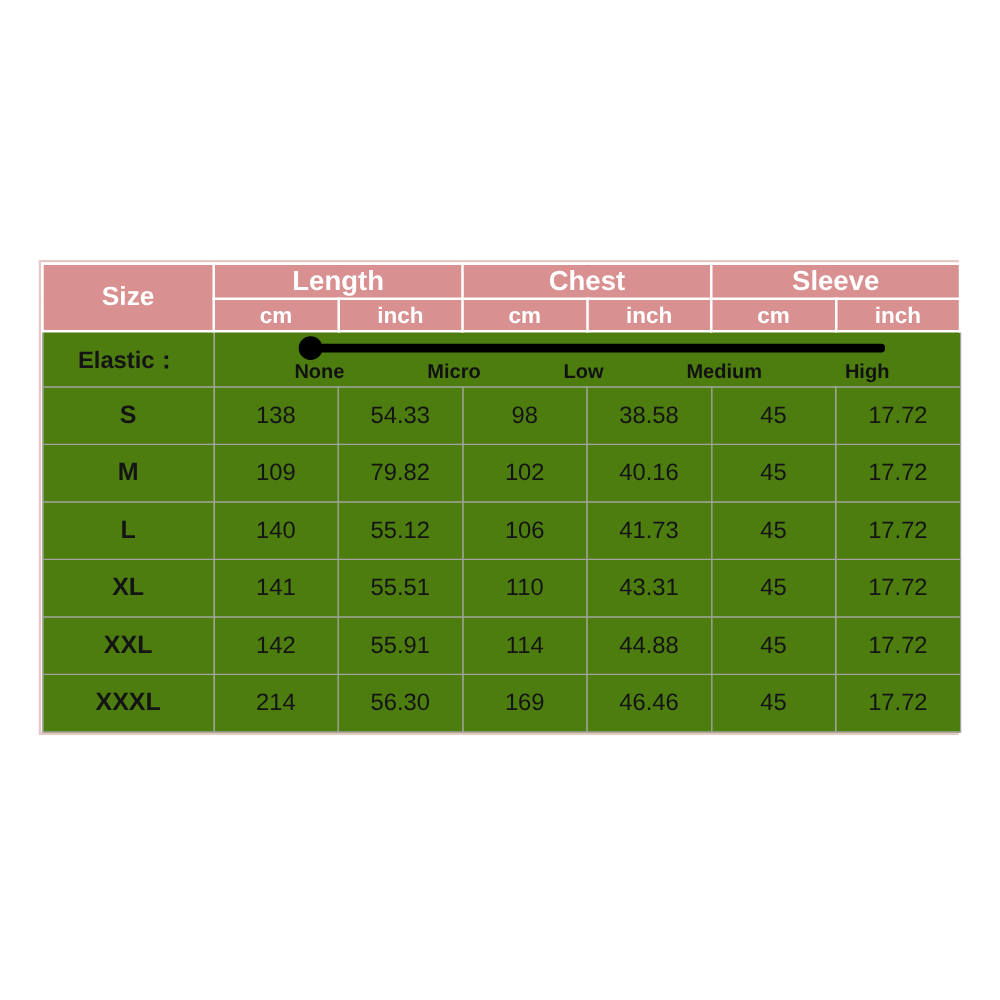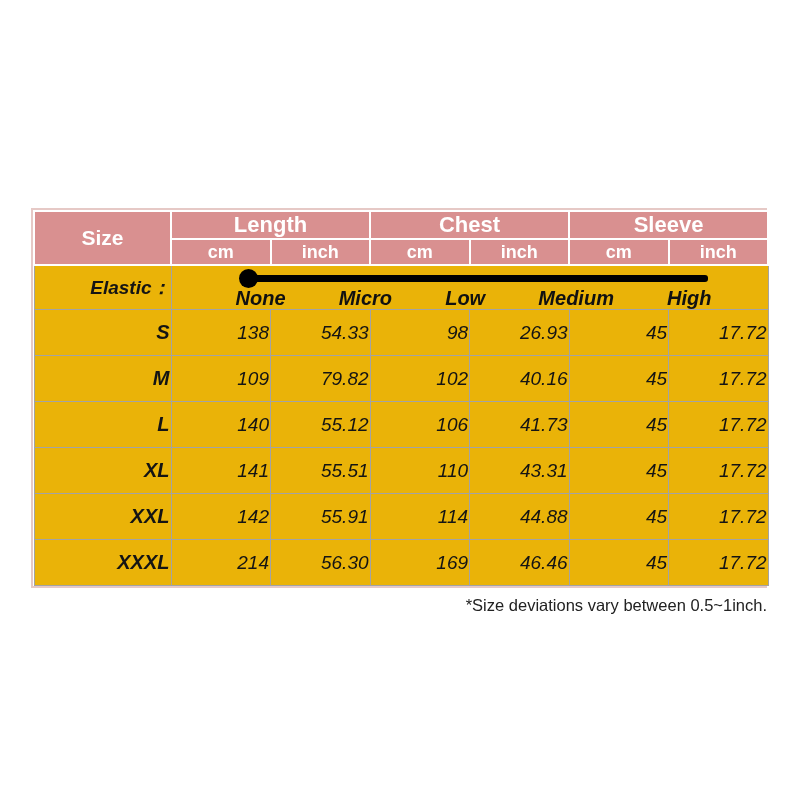--- a/index.html
+++ b/index.html
@@ -63,21 +63,21 @@
     height: 19px;
     margin-top: -9.5px;
     background: #000000;
     border-radius: 50%;
   }
   .slider-labels {
     display: flex;
     justify-content: space-between;
     padding: 5px 56px 0 64px;
     font-weight: bold;
-    font-size: 20px;
+    font-size: 16px;
     color: #111111;
     line-height: 22px;
   }
   
   .size-table th {
     background: #d99090;
     color: #ffffff;
     border: 2px solid #ffffff;
     font-weight: bold;
     padding: 0;
@@ -91,26 +91,25 @@
     font-size: 22px;
   }
   th.unit-head {
     height: 24px;
     font-size: 18px;
   }
   
   .size-table tbody td {
     border: 1.5px solid #a3a3a3;
     height: 43px;
-    text-align: right;
+    text-align: center;
     vertical-align: middle;
     font-size: 19px;
     color: #141414;
-    background: #eab308;
-    font-style: italic;
+    background: #4d7c0f;
   }
   .size-table tbody td.size-cell {
     font-weight: bold;
     font-size: 20px;
   }
   
   .footnote {
     width: 100%;
     margin-top: 8px;
     text-align: right;
@@ -171,21 +170,21 @@
           <th class="unit-head">inch</th>
         </tr>
         </thead>
 
         <tbody>
         <tr>
           <td class="size-cell">S</td>
           <td>138</td>
           <td>54.33</td>
           <td>98</td>
-          <td>26.93</td>
+          <td>38.58</td>
           <td>45</td>
           <td>17.72</td>
         </tr>
         <tr>
           <td class="size-cell">M</td>
           <td>109</td>
           <td>79.82</td>
           <td>102</td>
           <td>40.16</td>
           <td>45</td>
@@ -224,15 +223,14 @@
           <td>56.30</td>
           <td>169</td>
           <td>46.46</td>
           <td>45</td>
           <td>17.72</td>
         </tr>
         </tbody>
       </table>
     </div>
 
-    <div class="footnote">*Size deviations vary between 0.5~1inch.</div>
   </div>
 </div>
 
 </body></html>

